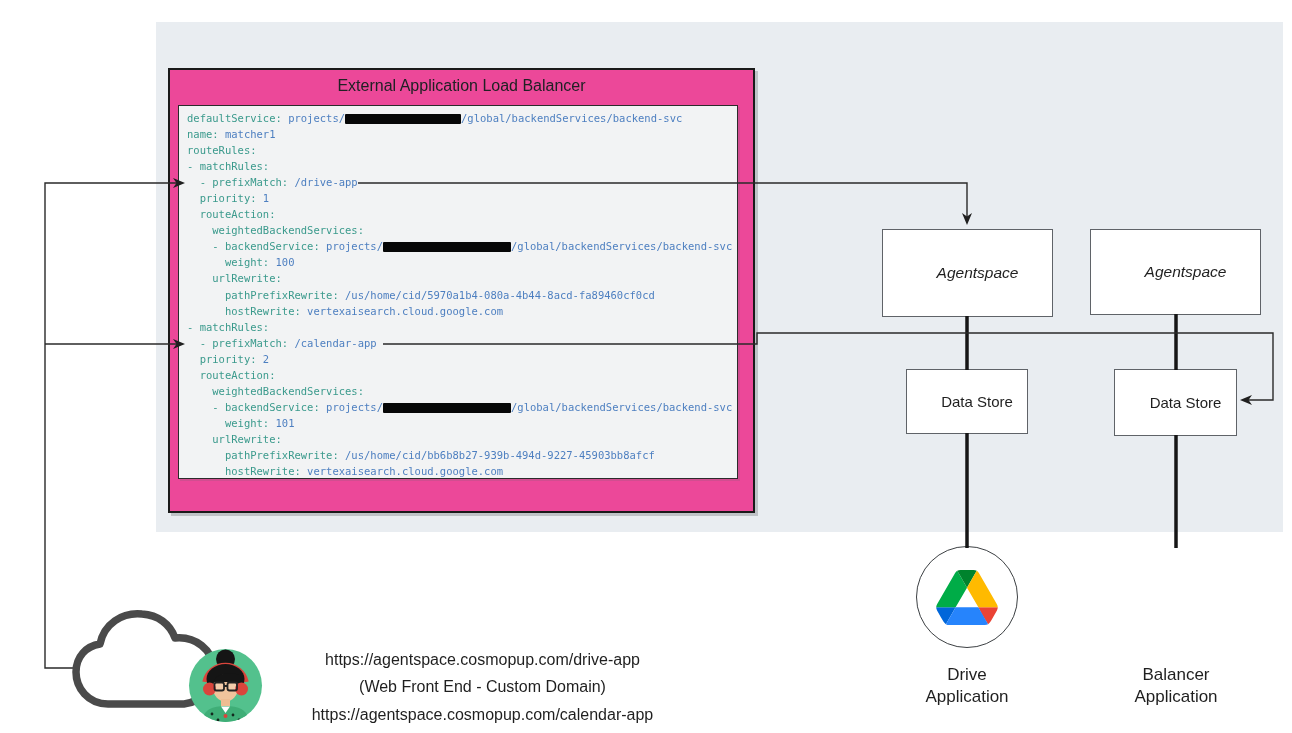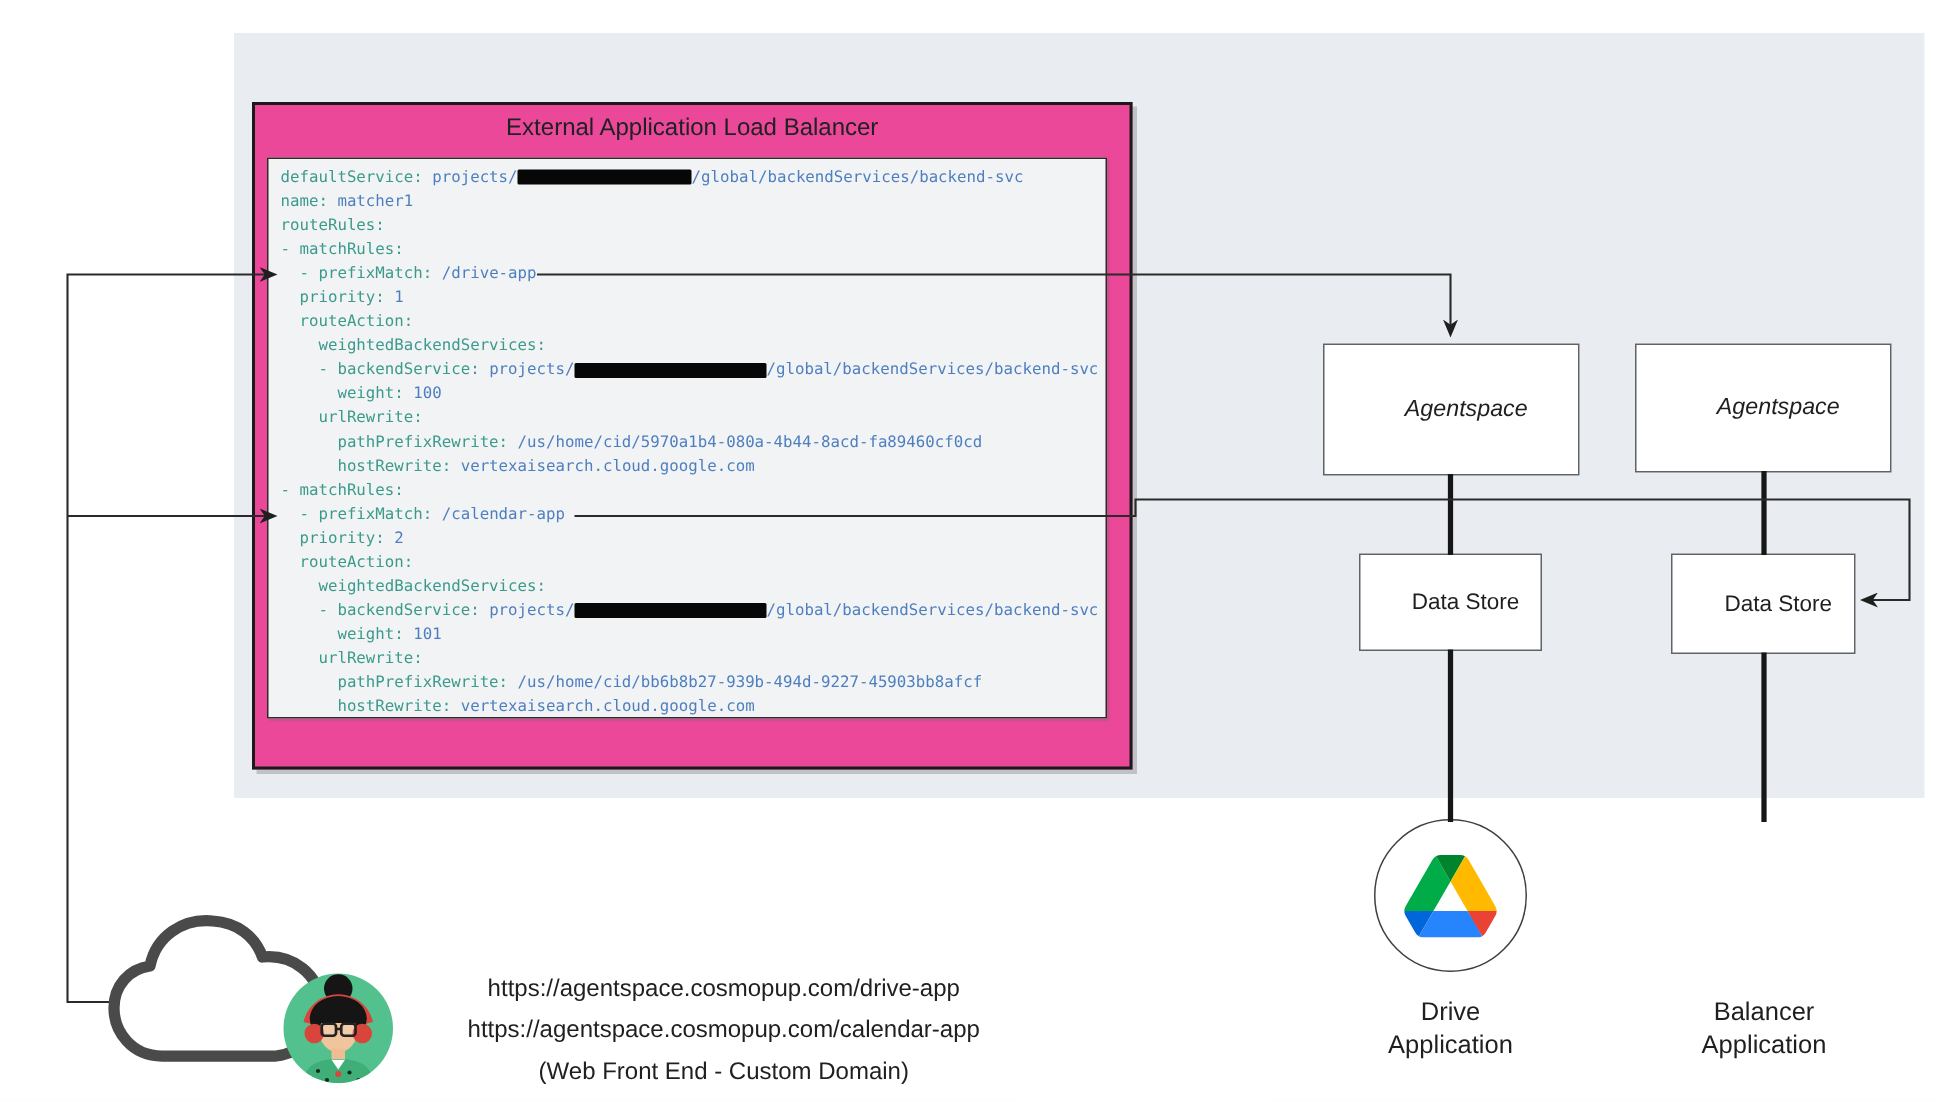--- a/index.html
+++ b/index.html
@@ -92,22 +92,22 @@
     <div>Application</div>
   </div>
 
   <div class="app-label calendar-label">
     <div>Balancer</div>
     <div>Application</div>
   </div>
 
   <div class="urls">
     <div>https://agentspace.cosmopup.com/drive-app</div>
+    <div>(Web Front End - Custom Domain)</div>
     <div>https://agentspace.cosmopup.com/calendar-app</div>
-    <div>(Web Front End - Custom Domain)</div>
   </div>
 
   <svg class="overlay" width="1292" height="733" viewBox="0 0 1292 733">
     <defs>
       <marker id="arr" markerUnits="userSpaceOnUse" markerWidth="12" markerHeight="10" viewBox="0 0 12 10" refX="9" refY="5" orient="auto">
         <path d="M0 0 L12 5 L0 10 L3.5 5 Z" fill="#1f1f1f"></path>
       </marker>
       <clipPath id="avclip">
           <circle cx="37.5" cy="37.5" r="36.5"></circle>
         </clipPath>

